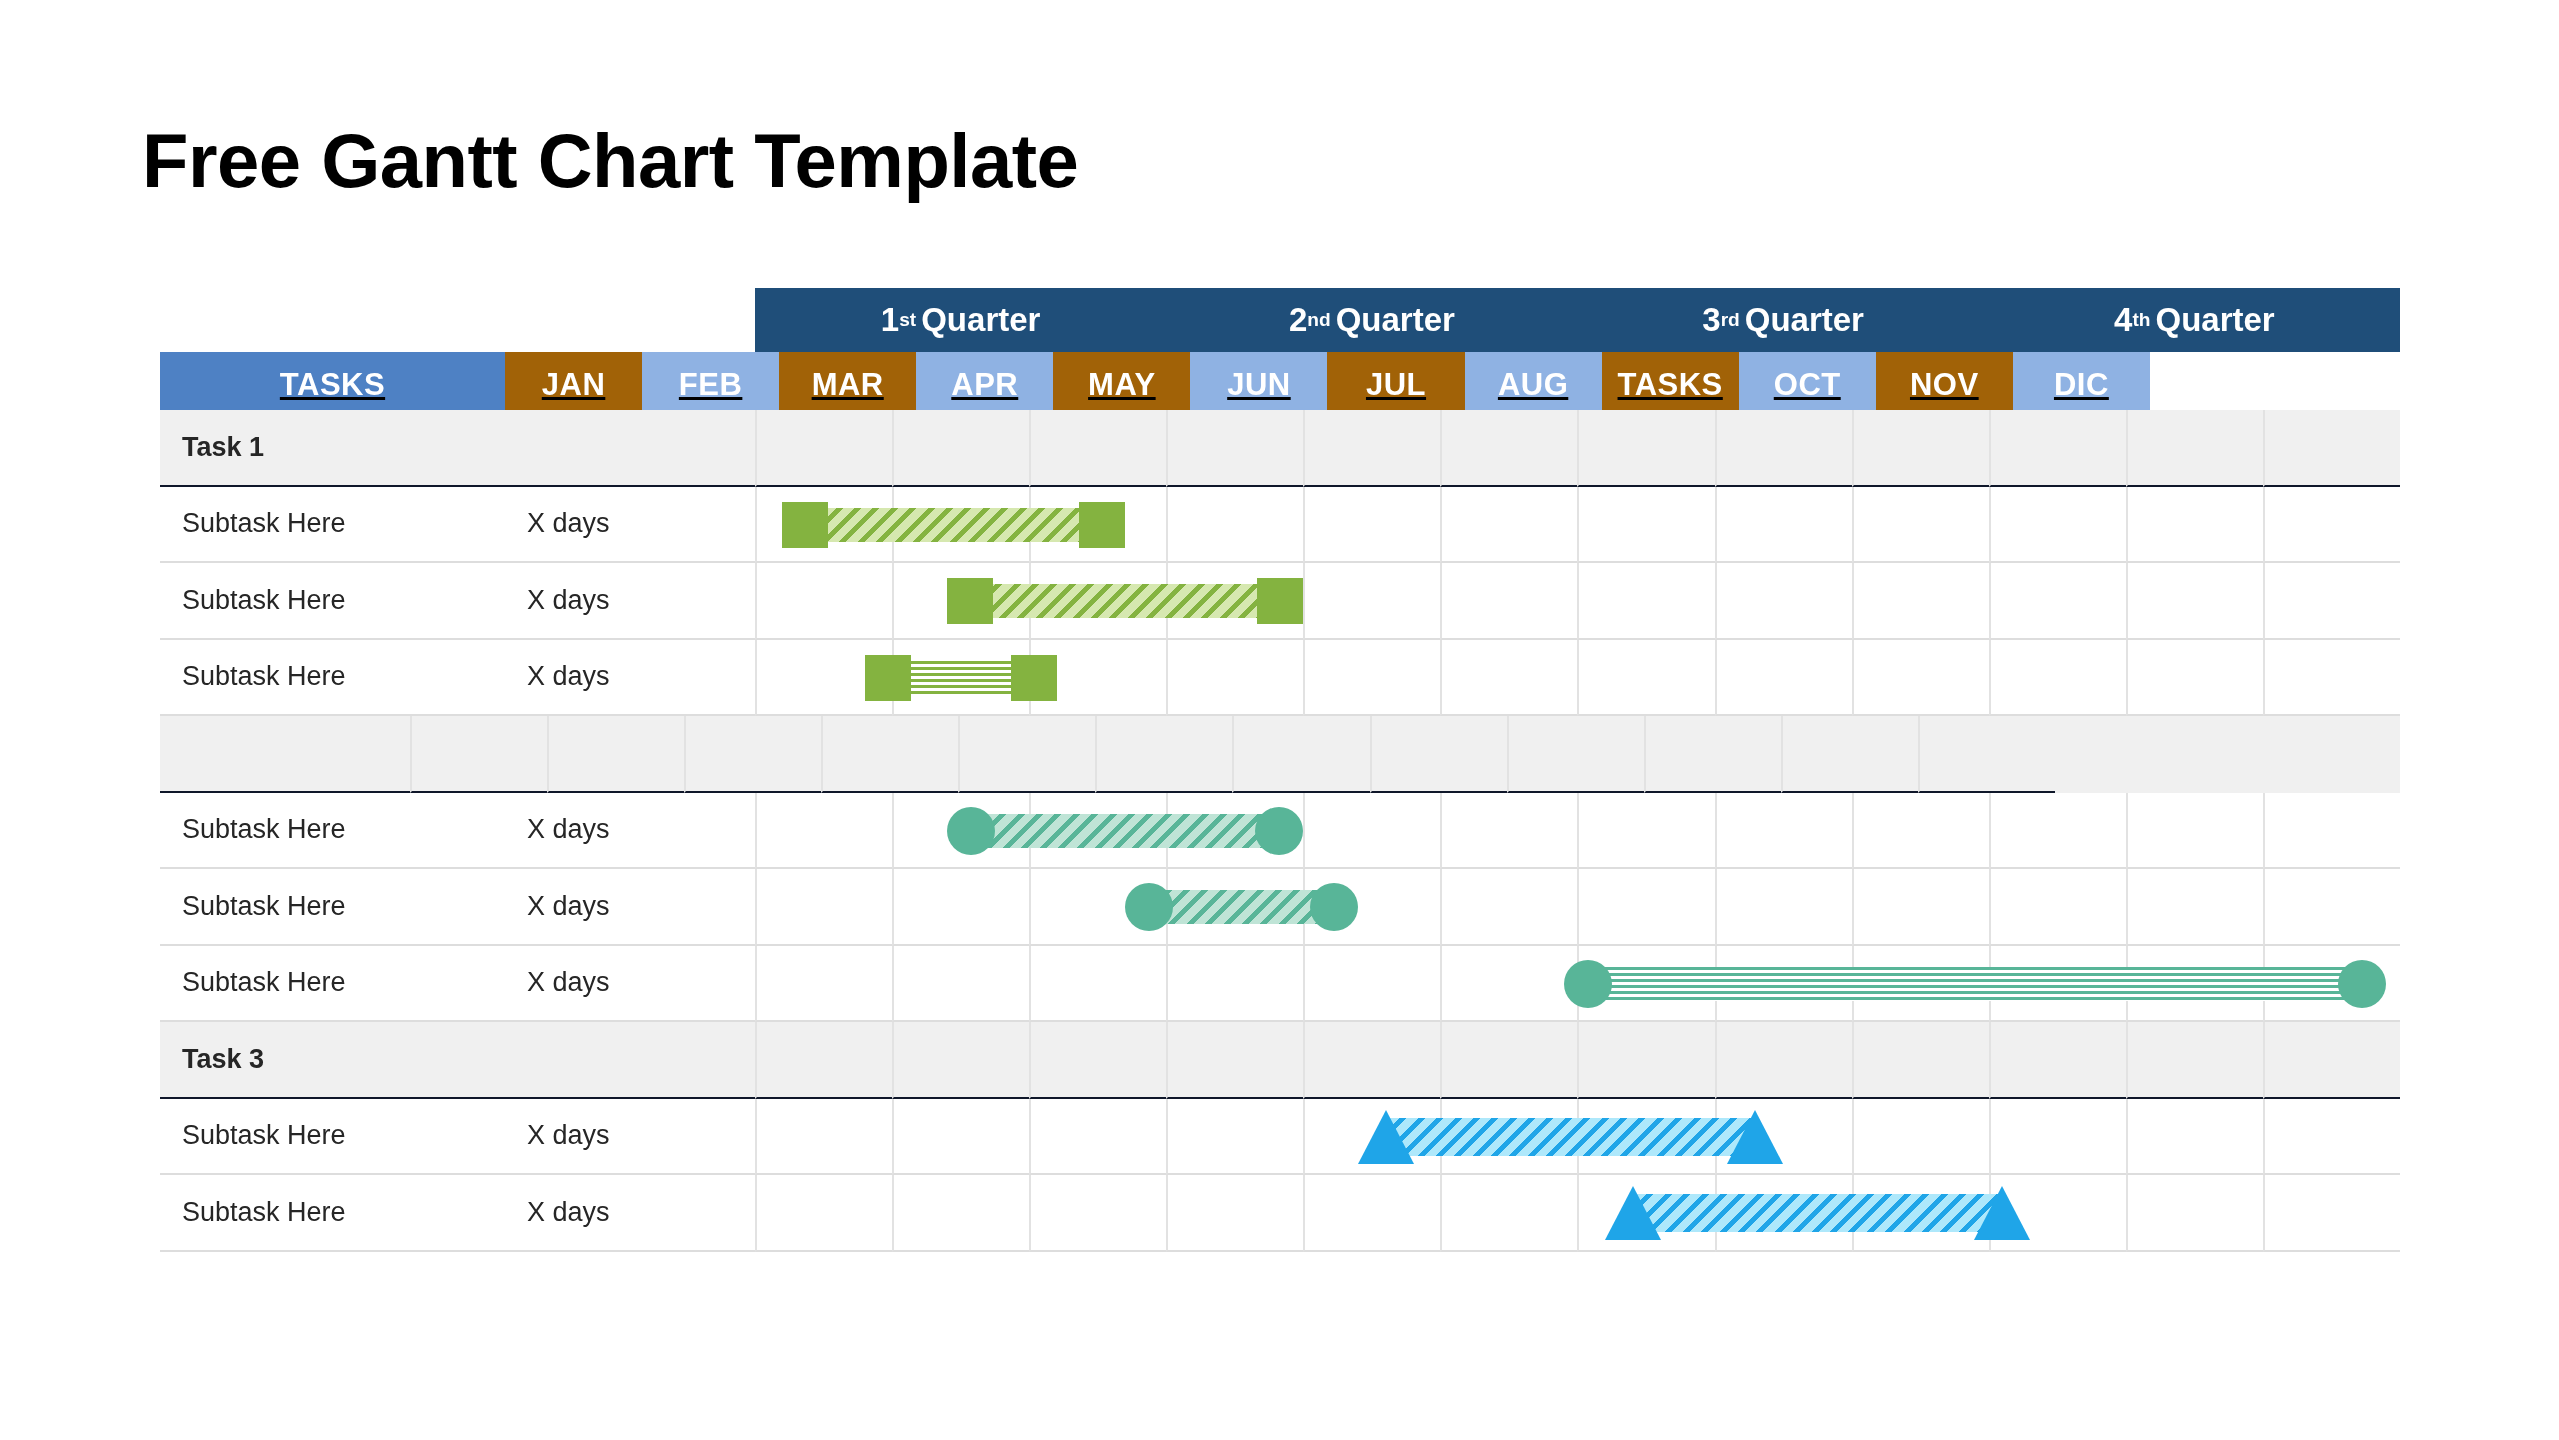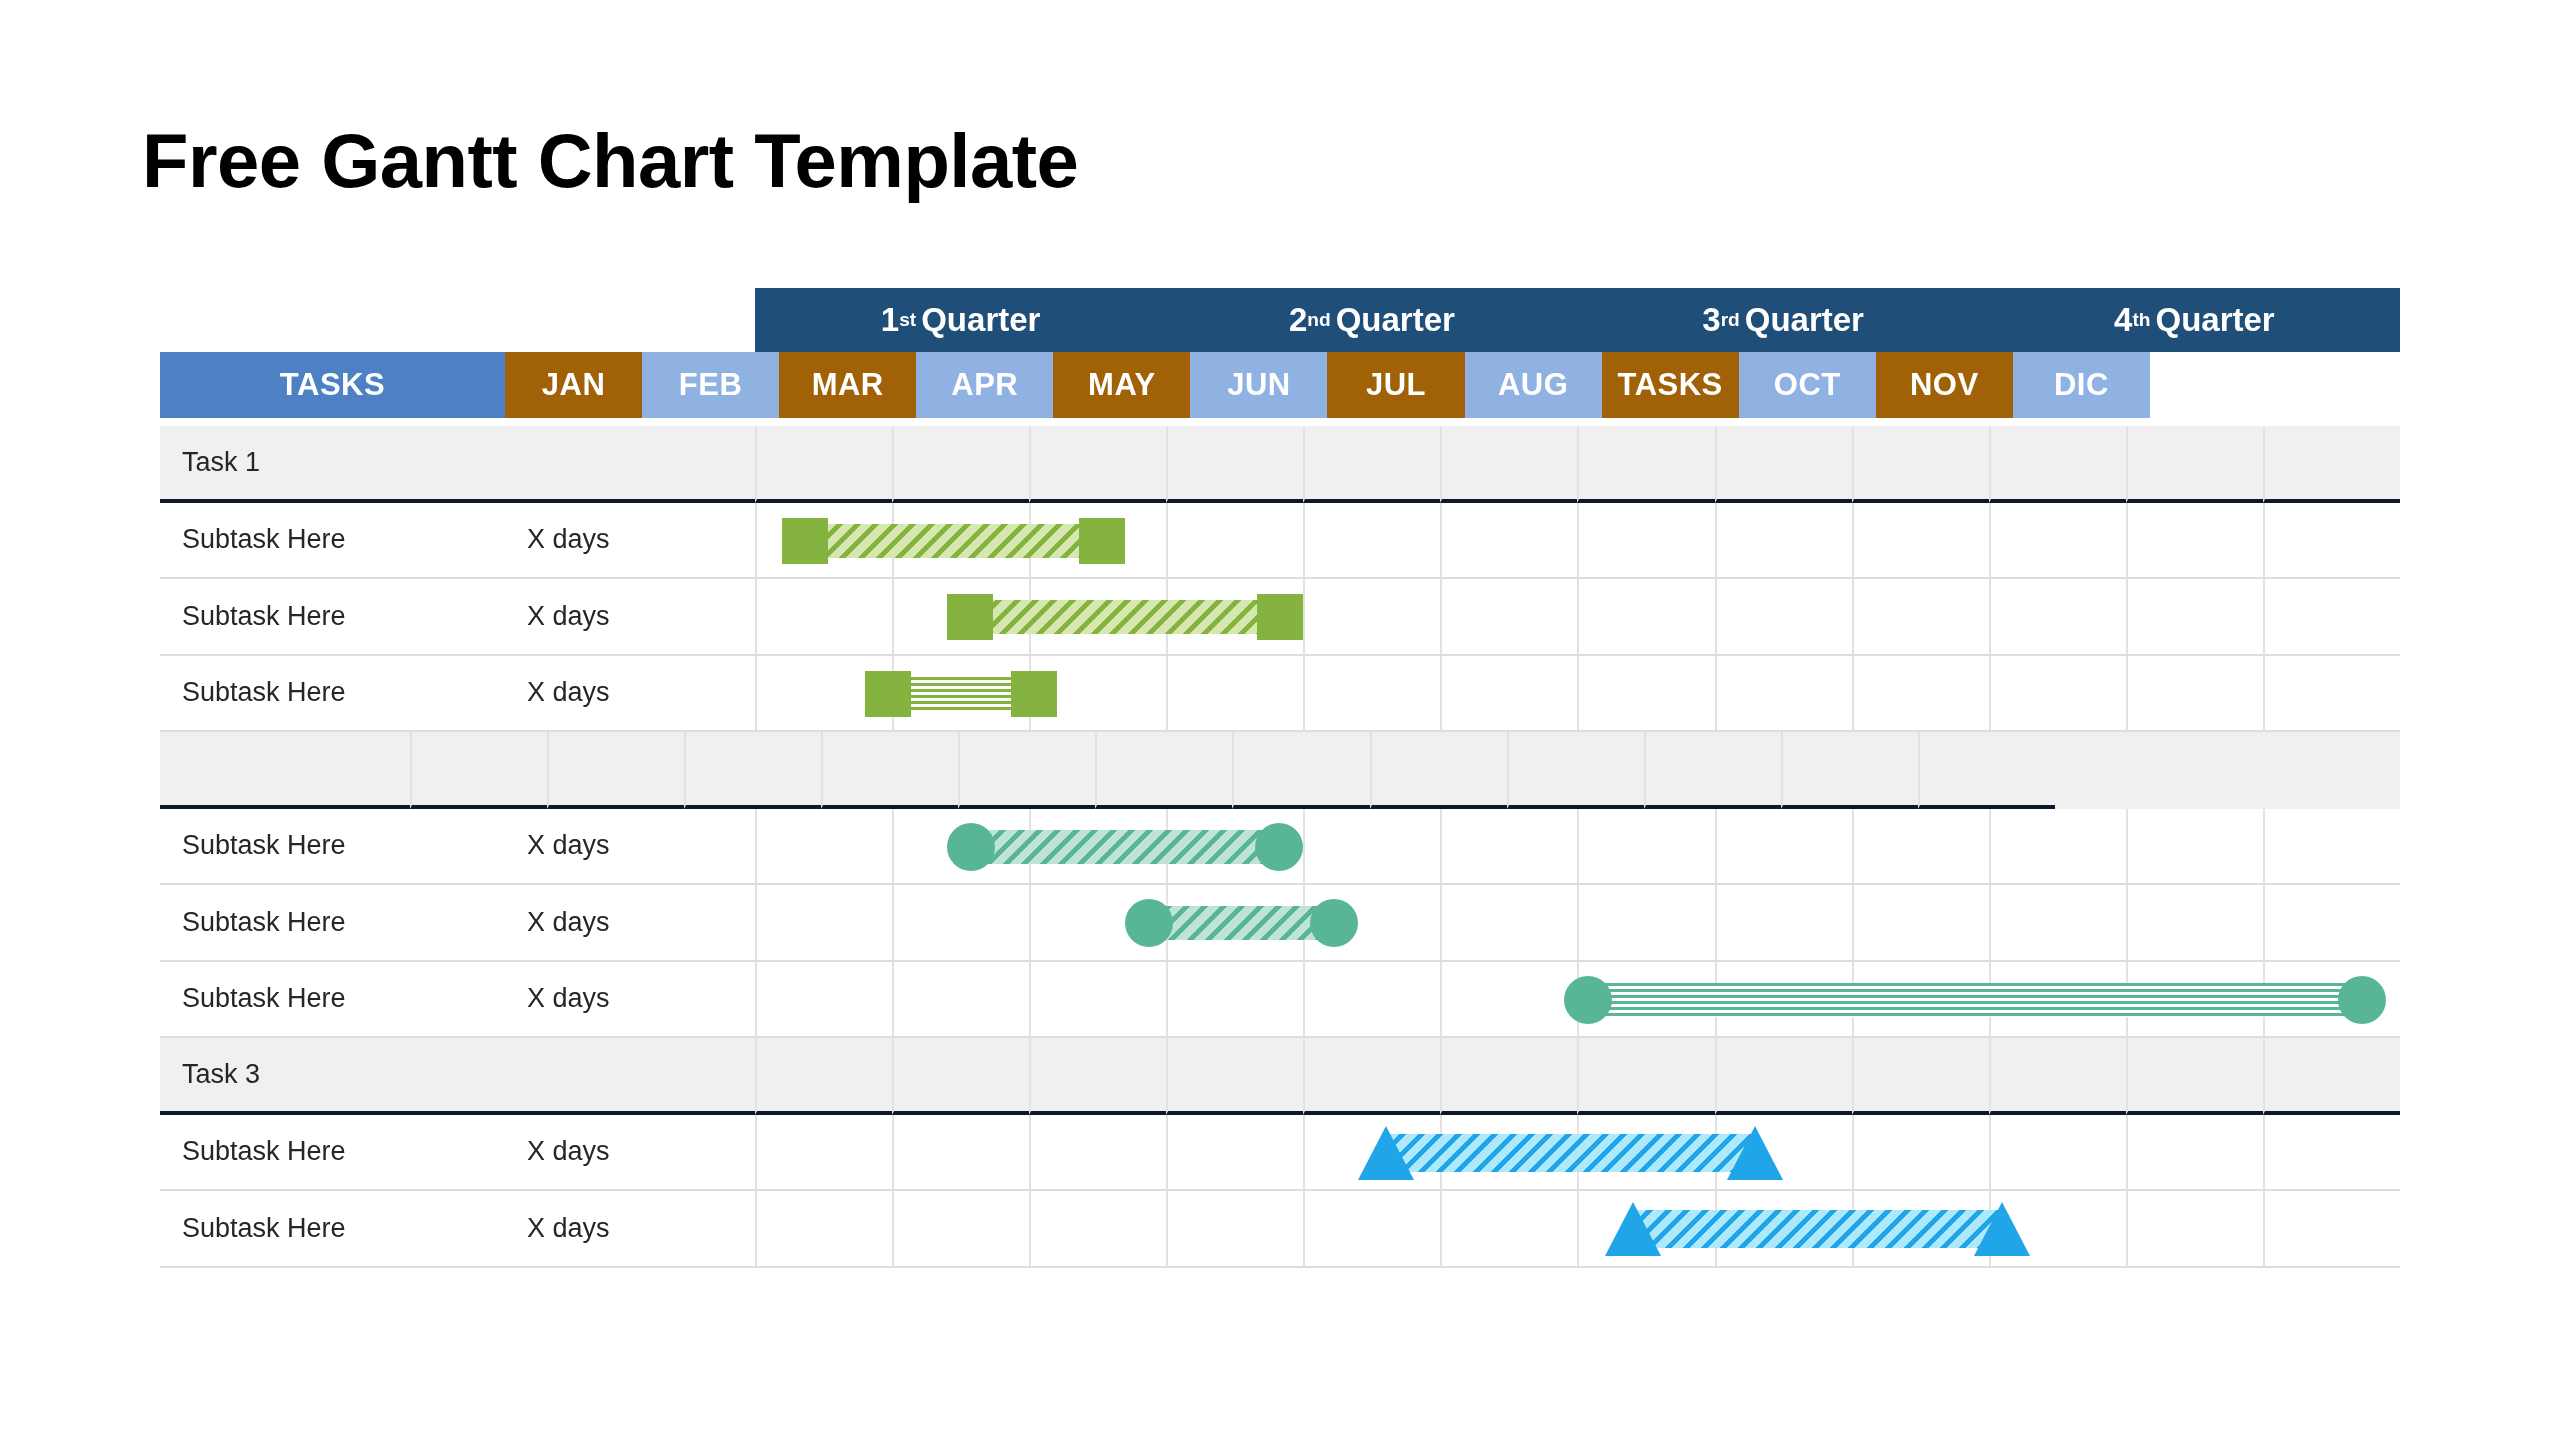--- a/index.html
+++ b/index.html
@@ -62,21 +62,21 @@
     box-sizing: border-box;
   }
   .quarter-cell sup {
     font-size: 0.58em;
     vertical-align: super;
     line-height: 0;
     margin-right: 5px;
   }
 
   
-  #header-row { height: 74px; }
+  #header-row { height: 58px; text-decoration: underline; }
   .head-cell {
     color: #ffffff;
     font-size: 31px;
     font-weight: bold;
     display: flex;
     align-items: center;
     justify-content: center;
     height: 66px;
     box-sizing: border-box;
     letter-spacing: 0.5px;
@@ -103,21 +103,21 @@
   }
   .cell-label {
     padding-left: 22px;
     font-size: 27px;
     color: #262626;
   }
   .cell-month {
     border-left: 2px solid #E2E2E2;
   }
   .body-row .c-month:last-child { border-right: 2px solid #E2E2E2; }
-  .task-row .cell { border-bottom: 4px solid #0f172a; }
+  .task-row .cell { border-bottom: 2px solid #0f172a; font-weight: bold; }
 
   
   .bar-layer {
     position: absolute;
     left: 595px;
     top: 0;
     right: 0;
     height: 76.5px;
     pointer-events: none;
   }

